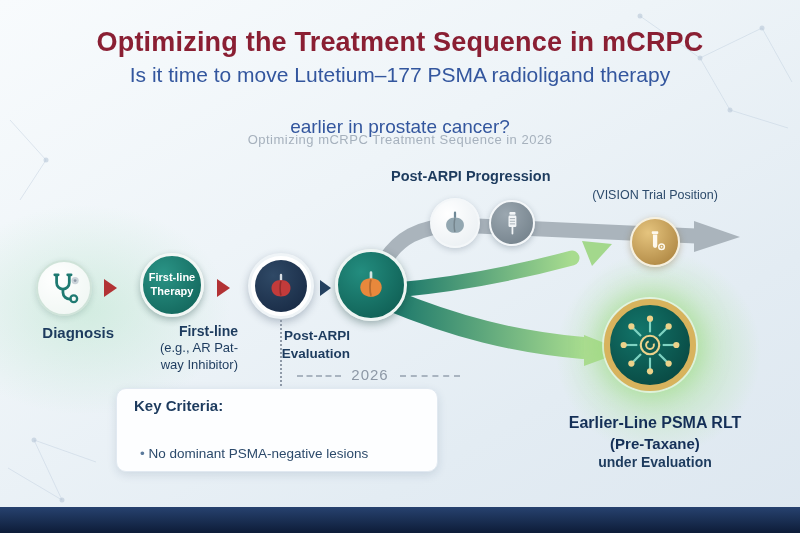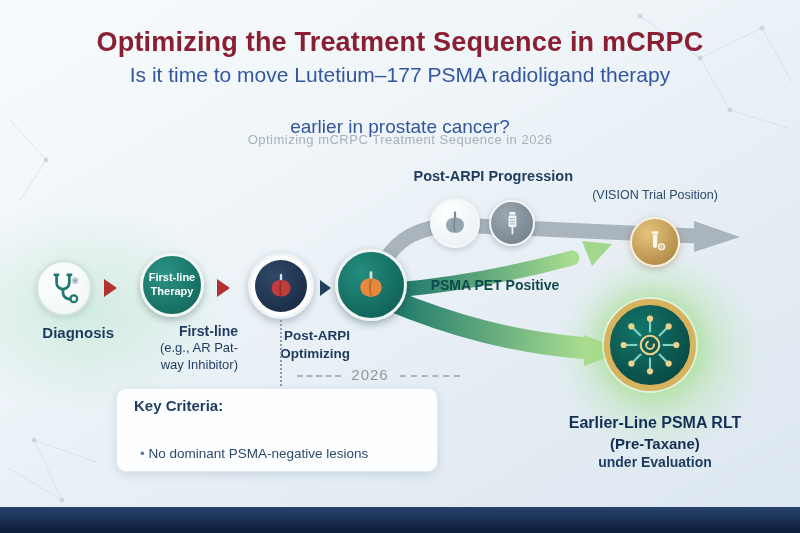--- a/index.html
+++ b/index.html
@@ -52,21 +52,21 @@
   .tri { width:0; height:0; border-top:9px solid transparent; border-bottom:9px solid transparent; border-left:13px solid #b23234; }
   .tri1 { left:104px; top:279px; }
   .tri2 { left:217px; top:279px; }
   .tri3 { left:320px; top:280px; border-top-width:8px; border-bottom-width:8px; border-left-width:11px; border-left-color:#23405f; }
 
   .lbl { color:#1d3b5e; text-align:right; }
   .diagnosis-lbl { left:14px;  top:324px; width:100px; font-size:15px; font-weight:bold; }
   .firstline-lbl { left:106px; top:322px; width:132px; font-size:13px; line-height:1.3; }
   .firstline-lbl .b { font-size:14px; font-weight:bold; }
   .postarpi-lbl  { left:212px; top:327px; width:138px; font-size:13.5px; font-weight:bold; line-height:1.3; }
-  .branch-heading { left:391px; top:168px; width:182px; font-size:14.5px; font-weight:bold; color:#1d3b5e; text-align:right; }
+  .branch-heading { left:391px; top:168px; width:182px; font-size:14.5px; font-weight:bold; color:#1d3b5e; text-align:left; }
   .laterline-title { left:563px; top:168px; width:184px; font-size:14.5px; font-weight:bold; color:#1d3b5e; text-align:center; }
   .laterline-sub   { left:563px; top:188px; width:184px; font-size:12.5px; color:#2c4a6b; text-align:center; }
   .psma-pet { left:413px; top:277px; width:164px; font-size:14px; font-weight:bold; color:#0e4a4e; text-align:center; }
 
   .year   { left:344px; top:366px; width:52px; font-size:15px; color:#8d98a6; text-align:center; letter-spacing:1px; }
   .dash-l { left:297px; top:375px; width:44px; border-top:2px dashed #a9b4c0; }
   .dash-r { left:400px; top:375px; width:60px; border-top:2px dashed #a9b4c0; }
   .vdots  { left:280px; top:320px; height:66px; border-left:2px dotted #8f9aa8; }
 
   .criteria { left:116px; top:388px; width:322px; height:84px; background:#fdfeff;
@@ -234,27 +234,26 @@
   <div class="abs lbl diagnosis-lbl">Diagnosis</div>
 
   <div class="abs lbl firstline-lbl">
     <div class="b">First-line</div>
     <div>(e.g., AR Pat-</div>
     <div>way Inhibitor)</div>
   </div>
 
   <div class="abs lbl postarpi-lbl">
     <div>Post-ARPI</div>
-    <div>Optimizing</div>
+    <div>Evaluation</div>
   </div>
 
   <div class="abs branch-heading">Post-ARPI Progression</div>
   <div class="abs laterline-sub">(VISION Trial Position)</div>
 
-  <div class="abs psma-pet">PSMA PET Positive</div>
 
   <div class="abs vdots"></div>
   <div class="abs dash-l"></div>
   <div class="abs year">2026</div>
   <div class="abs dash-r"></div>
 
   <div class="abs criteria"></div>
   <div class="abs criteria-heading">Key Criteria:</div>
   <div class="abs bullet bullet2">No dominant PSMA-negative lesions</div>
 

